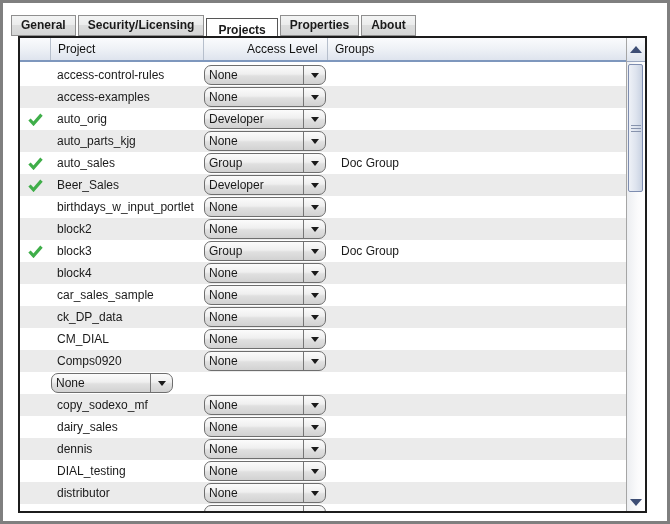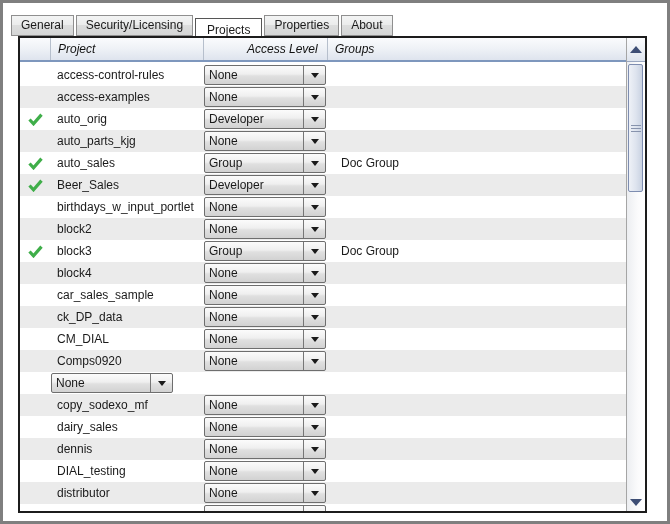--- a/index.html
+++ b/index.html
@@ -13,21 +13,21 @@
     overflow: hidden;
   }
   .window {
     position: absolute; inset: 0;
     border: 3px solid #7f7f7f;
     background: #ffffff;
   }
   
   .tabbar {
     position: absolute; left: 8px; top: 5px; height: 28px;
-    display: flex; align-items: flex-end;
+    display: flex; align-items: flex-end; font-weight: bold;
   }
   .tab {
     height: 21px; line-height: 19px;
     padding: 0 9px;
     margin-right: 2px;
     background: linear-gradient(180deg, #f3f4f4 0%, #ebecec 45%, #dcdddd 50%, #d5d6d6 100%);
     border: 1px solid #8f8f8f;
     cursor: default;
     white-space: nowrap;
   }
@@ -46,21 +46,20 @@
     width: 629px; height: 477px;
     border: 2px solid #1c1c1c;
     background: #ffffff;
     overflow: hidden;
   }
   .colheads {
     position: absolute; left: 0; top: 0; right: 19px; height: 24px;
     display: flex;
     background: linear-gradient(180deg, #fafbfd 0%, #eef1f6 50%, #dee4ee 100%);
     border-bottom: 2px solid #7e97bd;
-    font-style: italic;
   }
   .colhead {
     padding: 4px 0 0 7px;
     position: relative;
     color: #111;
   }
   .colhead + .colhead { border-left: 1px solid #b6bfcc; }
   .ch-icon   { width: 30px; }
   .ch-proj   { width: 153px; }
   .ch-access { width: 124px; padding-left: 43px; }
@@ -73,21 +72,21 @@
   .row:nth-child(even) { background: #ebebeb; }
   .cell { height: 22px; overflow: hidden; white-space: nowrap; }
   .icon-cell { width: 30px; display: flex; align-items: center; justify-content: center; }
   .project-cell { width: 153px; padding: 4px 2px 0 7px; }
   .access-cell { width: 124px; padding: 1px 1px 0 1px; }
   .groups-cell { flex: 1; padding: 4px 0 0 14px; }
   
   .combo {
     width: 100%; height: 20px;
     border: 1px solid #6e6e6e;
-    border-radius: 2px;
+    border-radius: 7px;
     background: linear-gradient(180deg, #fbfbfb 0%, #efefef 45%, #e0e0e0 55%, #d2d2d2 100%);
     display: flex; align-items: stretch;
     cursor: default;
   }
   .combo-text { flex: 1; padding: 2px 0 0 4px; overflow: hidden; white-space: nowrap; }
   .combo-btn {
     width: 22px; border-left: 1px solid #767676;
     display: flex; align-items: center; justify-content: center;
   }
   .tri-down {

